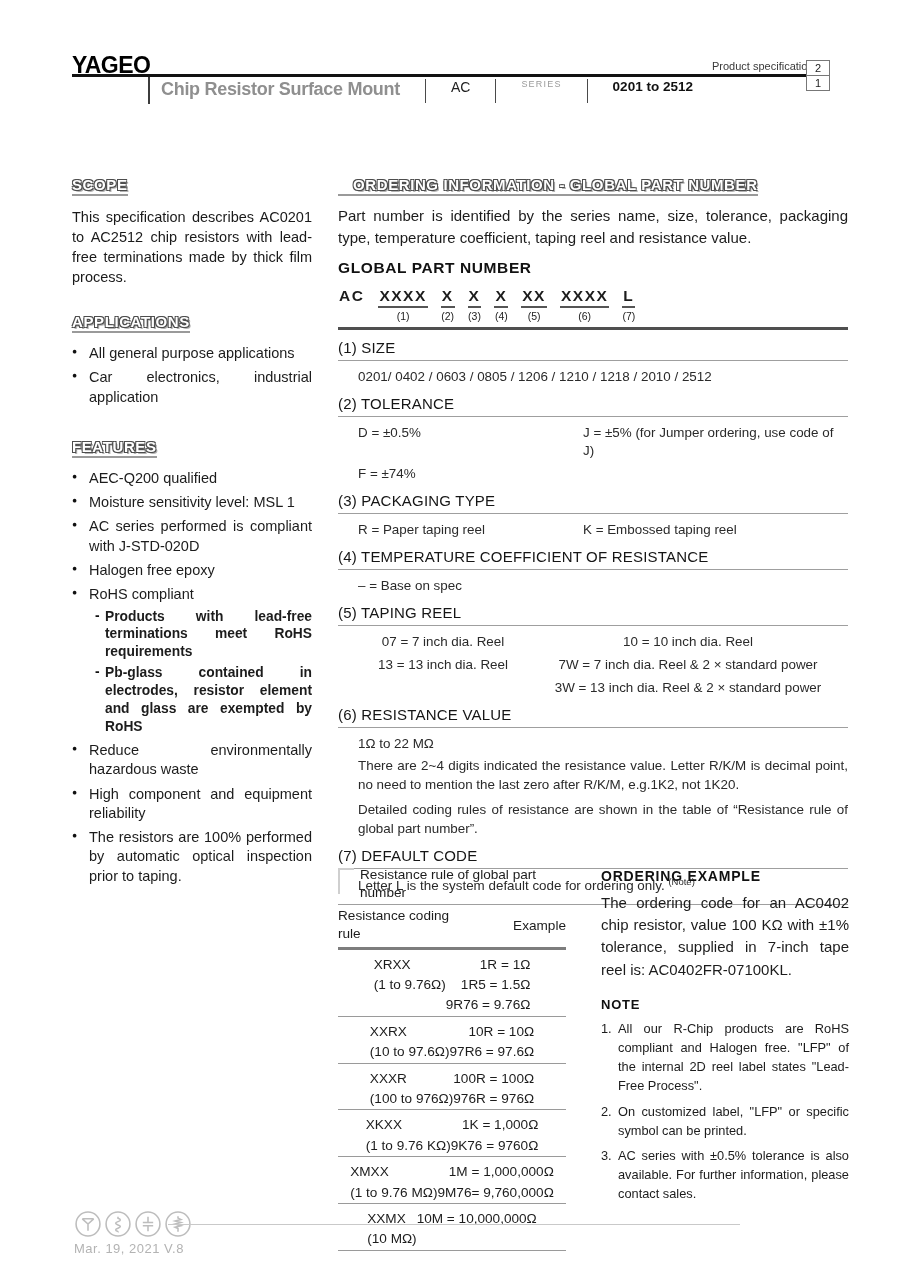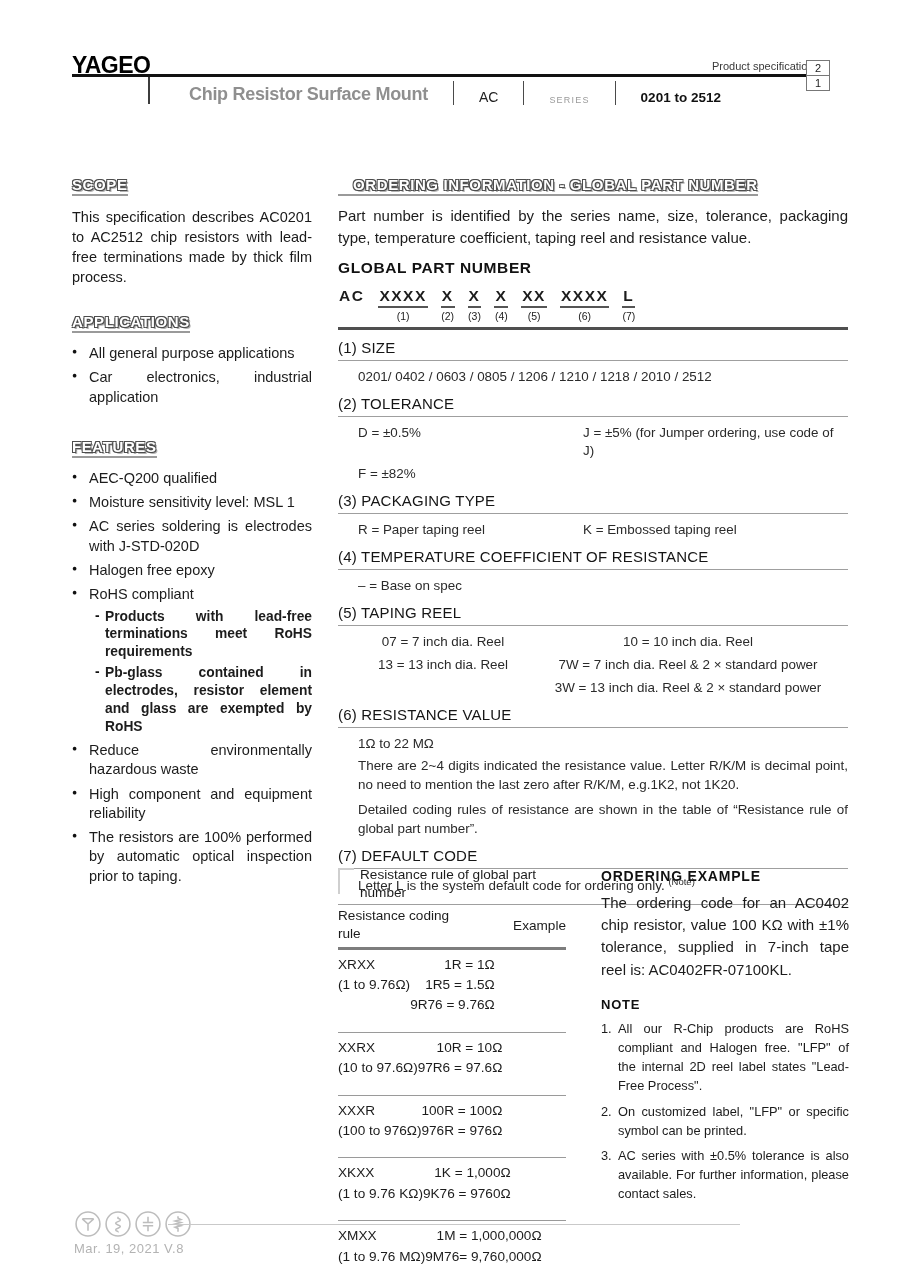--- a/index.html
+++ b/index.html
@@ -7,21 +7,21 @@
         font-family:"Liberation Sans", sans-serif;color:#1c1c1c;overflow:hidden;}
 
   
   .logo{position:absolute;left:72px;top:52px;font-size:23px;font-weight:900;letter-spacing:-0.5px;color:#000;}
   .header-rule{position:absolute;left:72px;top:74px;width:734px;height:3px;background:#111;}
   .spec-label{position:absolute;top:60px;left:712px;font-size:11px;color:#3a3a3a;}
   .pagebox{position:absolute;left:806px;top:60px;width:22px;border:1px solid #777;text-align:center;font-size:11px;color:#222;background:#fff;}
   .pagebox .cell{padding:1px 0;}
   .pagebox .cell.top{border-bottom:1px solid #777;}
   .logo-vline{position:absolute;left:148px;top:77px;width:2px;height:27px;background:#3c3c3c;}
-  .titlerow{position:absolute;left:161px;top:79px;display:flex;align-items:flex-end;gap:25px;height:26px;margin-left:28px;}
+  .titlerow{position:absolute;left:161px;top:79px;display:flex;align-items:flex-start;gap:25px;height:26px;}
   .titlerow .vdiv{width:1px;height:24px;background:#4a4a4a;}
   .prod-title{font-size:18px;font-weight:700;color:#8f8f8f;letter-spacing:-0.3px;}
   .series-code{font-size:14px;color:#222;}
   .series-label{font-size:9px;color:#9a9a9a;letter-spacing:1.2px;}
   .size-range{font-size:13.5px;font-weight:700;color:#111;}
 
   
   .outline{display:inline-block;font-weight:700;font-size:15px;letter-spacing:0.6px;color:#fff;
     text-shadow:-1px -1px 0 #4d4d4d,1px -1px 0 #4d4d4d,-1px 1px 0 #4d4d4d,1px 1px 0 #4d4d4d,2px 2px 0 #b3b3b3;
     border-bottom:2px solid #9a9a9a;padding-bottom:1px;margin:0 0 9px 0;}
@@ -62,21 +62,21 @@
   sup{font-size:9.5px;}
 
   
   .bottomrow{position:absolute;left:338px;top:866px;width:510px;display:flex;gap:35px;}
   .rtable{width:228px;flex:none;font-size:13.6px;}
   .rtable-title{position:relative;padding-left:22px;line-height:1.3;margin-bottom:6px;}
   .corner{position:absolute;left:0;top:2px;width:14px;height:24px;border-left:2px solid #cfcfcf;border-top:2px solid #cfcfcf;}
   .rtable-head{display:flex;justify-content:space-between;align-items:center;border-bottom:3px solid #7d7d7d;padding-bottom:4px;}
   .rtable-head .c1{width:130px;line-height:1.3;}
   .rtable-head .c2{text-align:right;}
-  .trow{display:flex;justify-content:flex-start;border-bottom:1px solid #9a9a9a;padding:5px 0 16px 0;}
+  .trow{display:flex;justify-content:center;border-bottom:1px solid #9a9a9a;padding:5px 0 0 0;}
   .trow .code{line-height:1.5;}
   .trow .ex{text-align:right;line-height:1.5;white-space:pre-line;}
 
   .examplecol{width:248px;flex:none;}
   .ex-head{margin:2px 0 8px 0;font-size:14px;font-weight:700;letter-spacing:0.8px;color:#111;}
   .ex-body{margin:0 0 16px 0;font-size:15px;line-height:1.48;text-align:justify;}
   .note-head{margin:0 0 7px 0;font-size:13px;font-weight:700;letter-spacing:0.8px;color:#111;}
   .note-item{display:flex;font-size:12.8px;line-height:1.5;margin-bottom:6px;}
   .note-item .num{width:17px;flex:none;}
   .note-item .txt{flex:1;text-align:justify;}
@@ -117,21 +117,21 @@
     <div class="outline sec-gap">APPLICATIONS</div>
     <ul class="blist">
         <li>All general purpose applications</li>
         <li>Car electronics, industrial application</li>
       </ul>
 
     <div class="outline sec-gap">FEATURES</div>
     <ul class="blist">
         <li>AEC-Q200 qualified</li>
         <li>Moisture sensitivity level: MSL 1</li>
-        <li>AC series soldering is electrodes with J-STD-020D</li>
+        <li>AC series performed is compliant with J-STD-020D</li>
         <li>Halogen free epoxy</li>
         <li>RoHS compliant<ul class="sublist">
             <li>Products with lead-free terminations meet RoHS requirements</li>
             <li>Pb-glass contained in electrodes, resistor element and glass are exempted by RoHS</li>
           </ul></li>
         <li>Reduce environmentally hazardous waste</li>
         <li>High component and equipment reliability</li>
         <li>The resistors are 100% performed by automatic optical inspection prior to taping.</li>
       </ul>
   </div>
@@ -182,21 +182,21 @@
       <div class="rule"></div>
       <div class="content">0201/ 0402 / 0603 / 0805 / 1206 / 1210 / 1218 / 2010 / 2512</div>
     </div>
 
     <div class="osec">
       <h4>(2) TOLERANCE</h4>
       <div class="rule"></div>
       <div class="content pairs">
           <span>D = ±0.5%</span>
           <span>J = ±5% (for Jumper ordering, use code of J)</span>
-          <span>F = ±82%</span>
+          <span>F = ±74%</span>
           <span></span>
         </div>
     </div>
 
     <div class="osec">
       <h4>(3) PACKAGING TYPE</h4>
       <div class="rule"></div>
       <div class="content pairs">
           <span>R = Paper taping reel</span>
           <span>K = Embossed taping reel</span>

